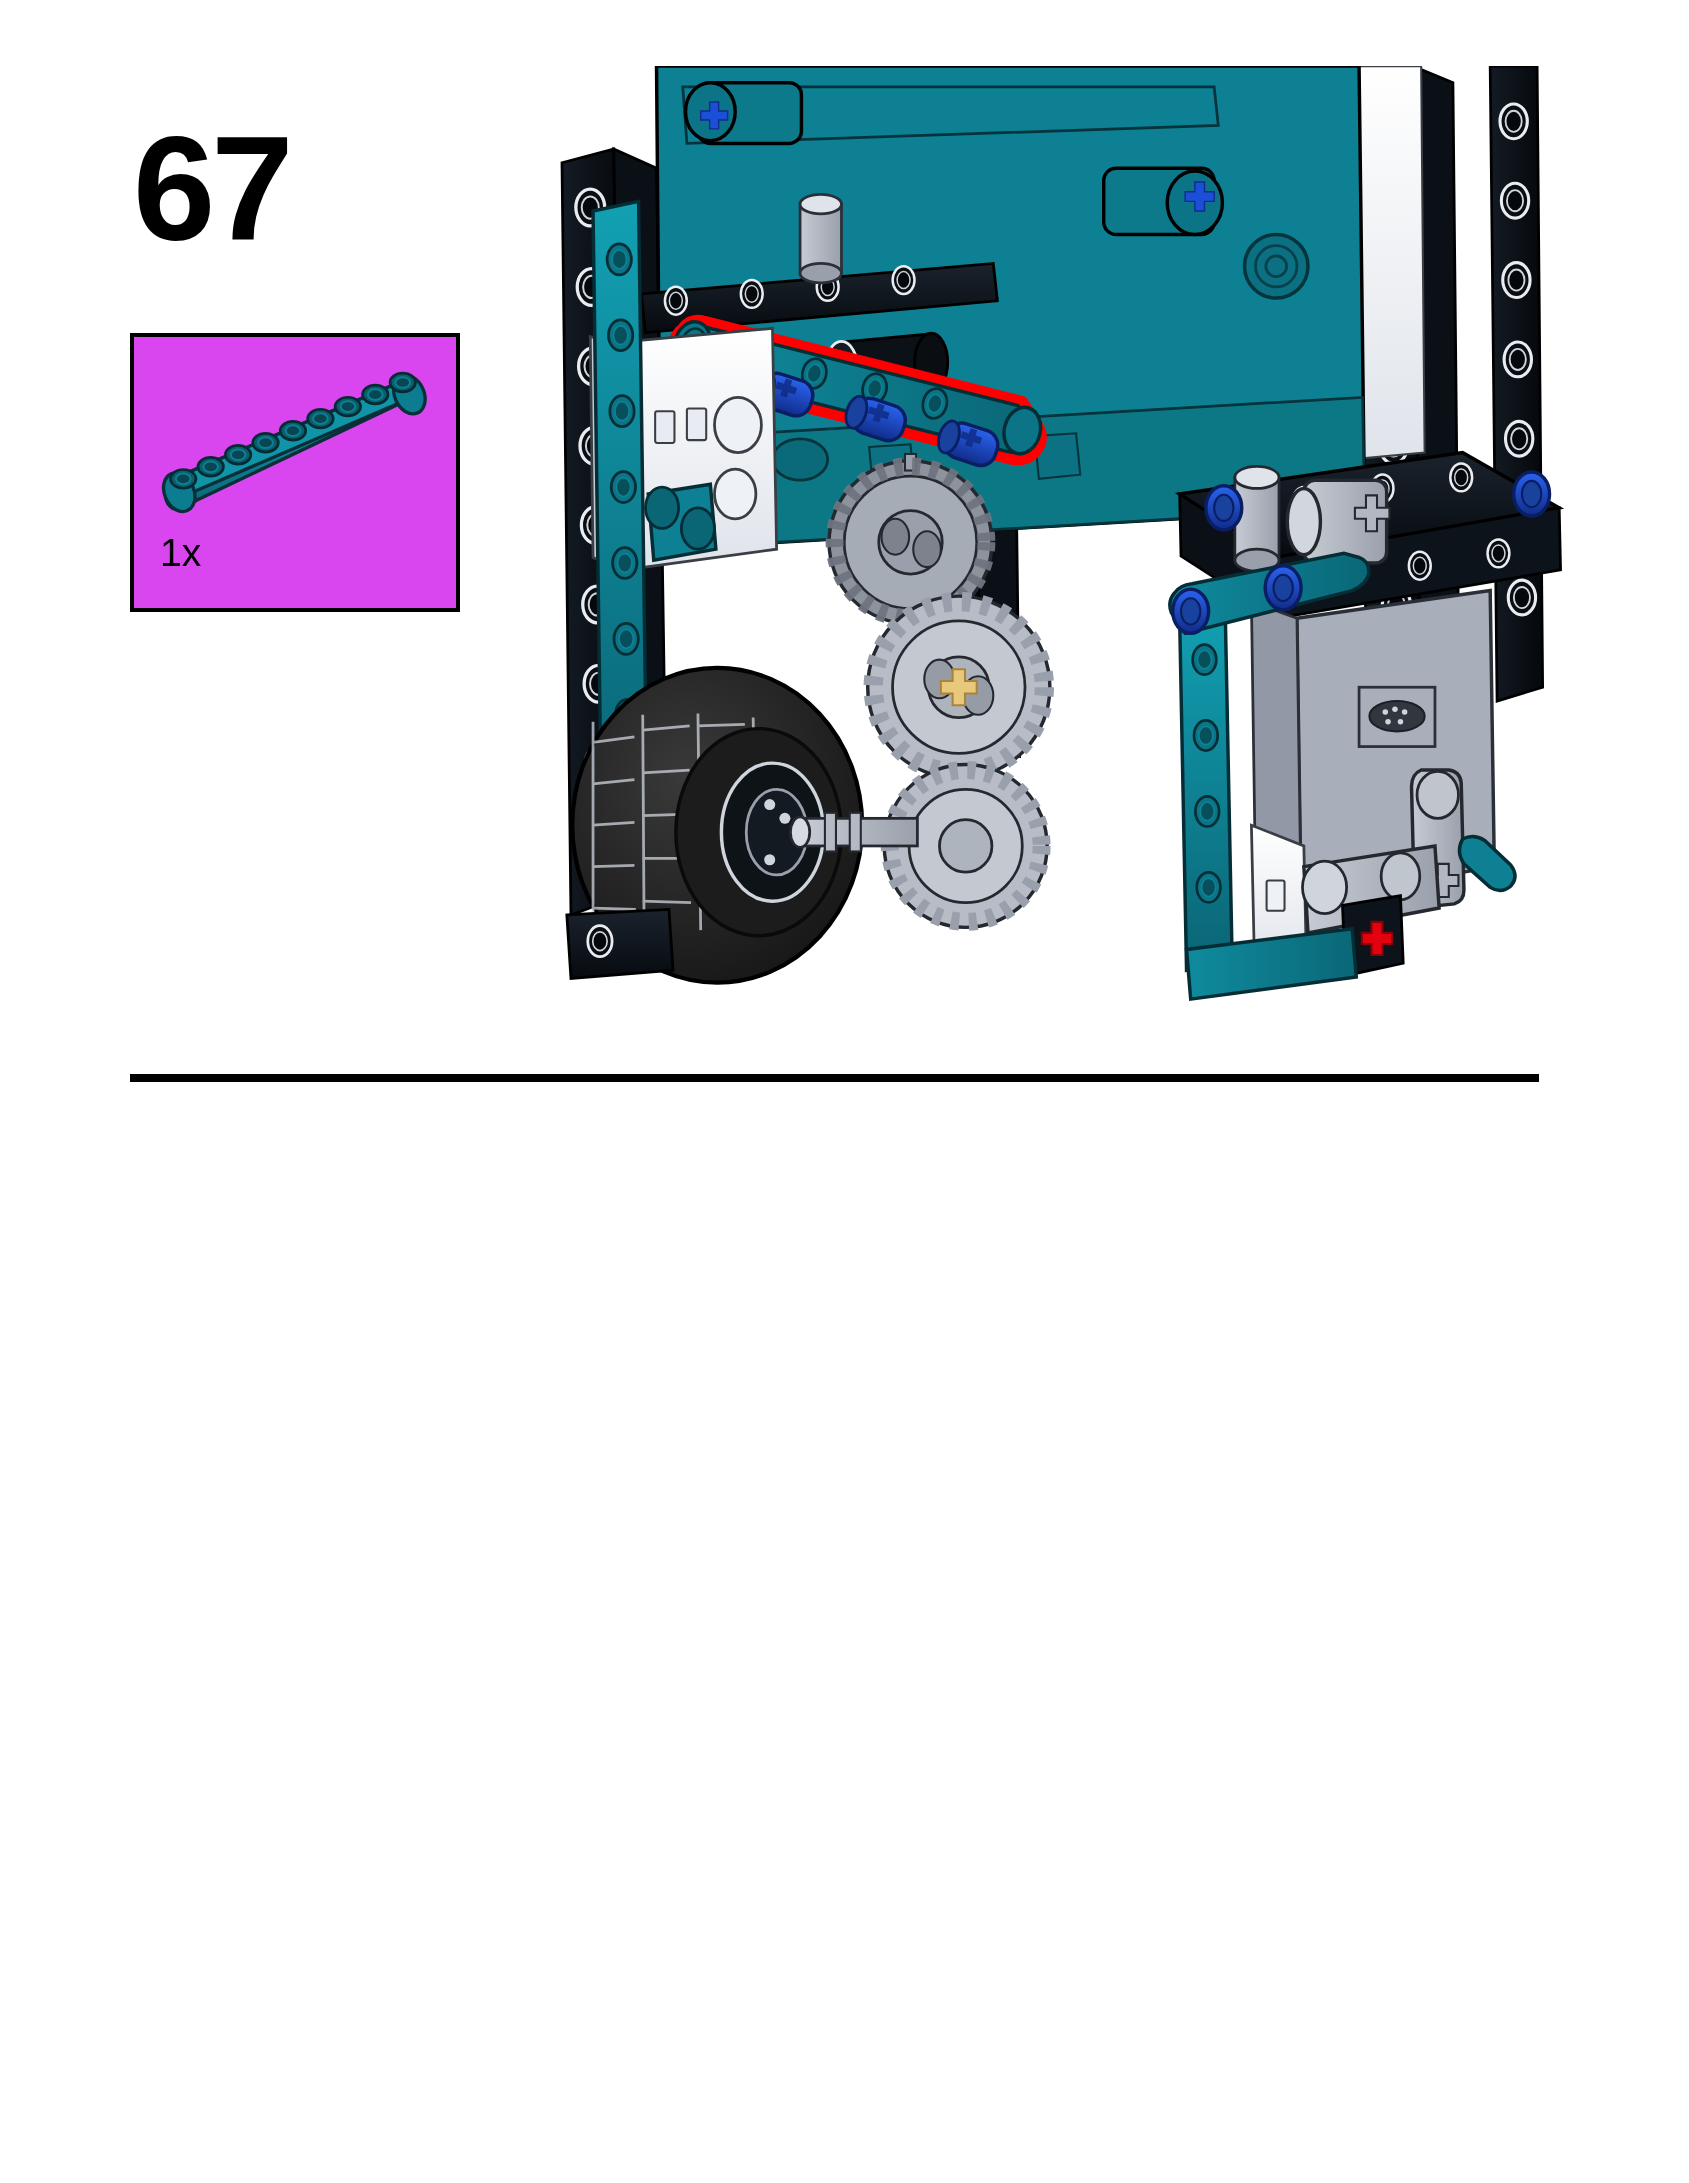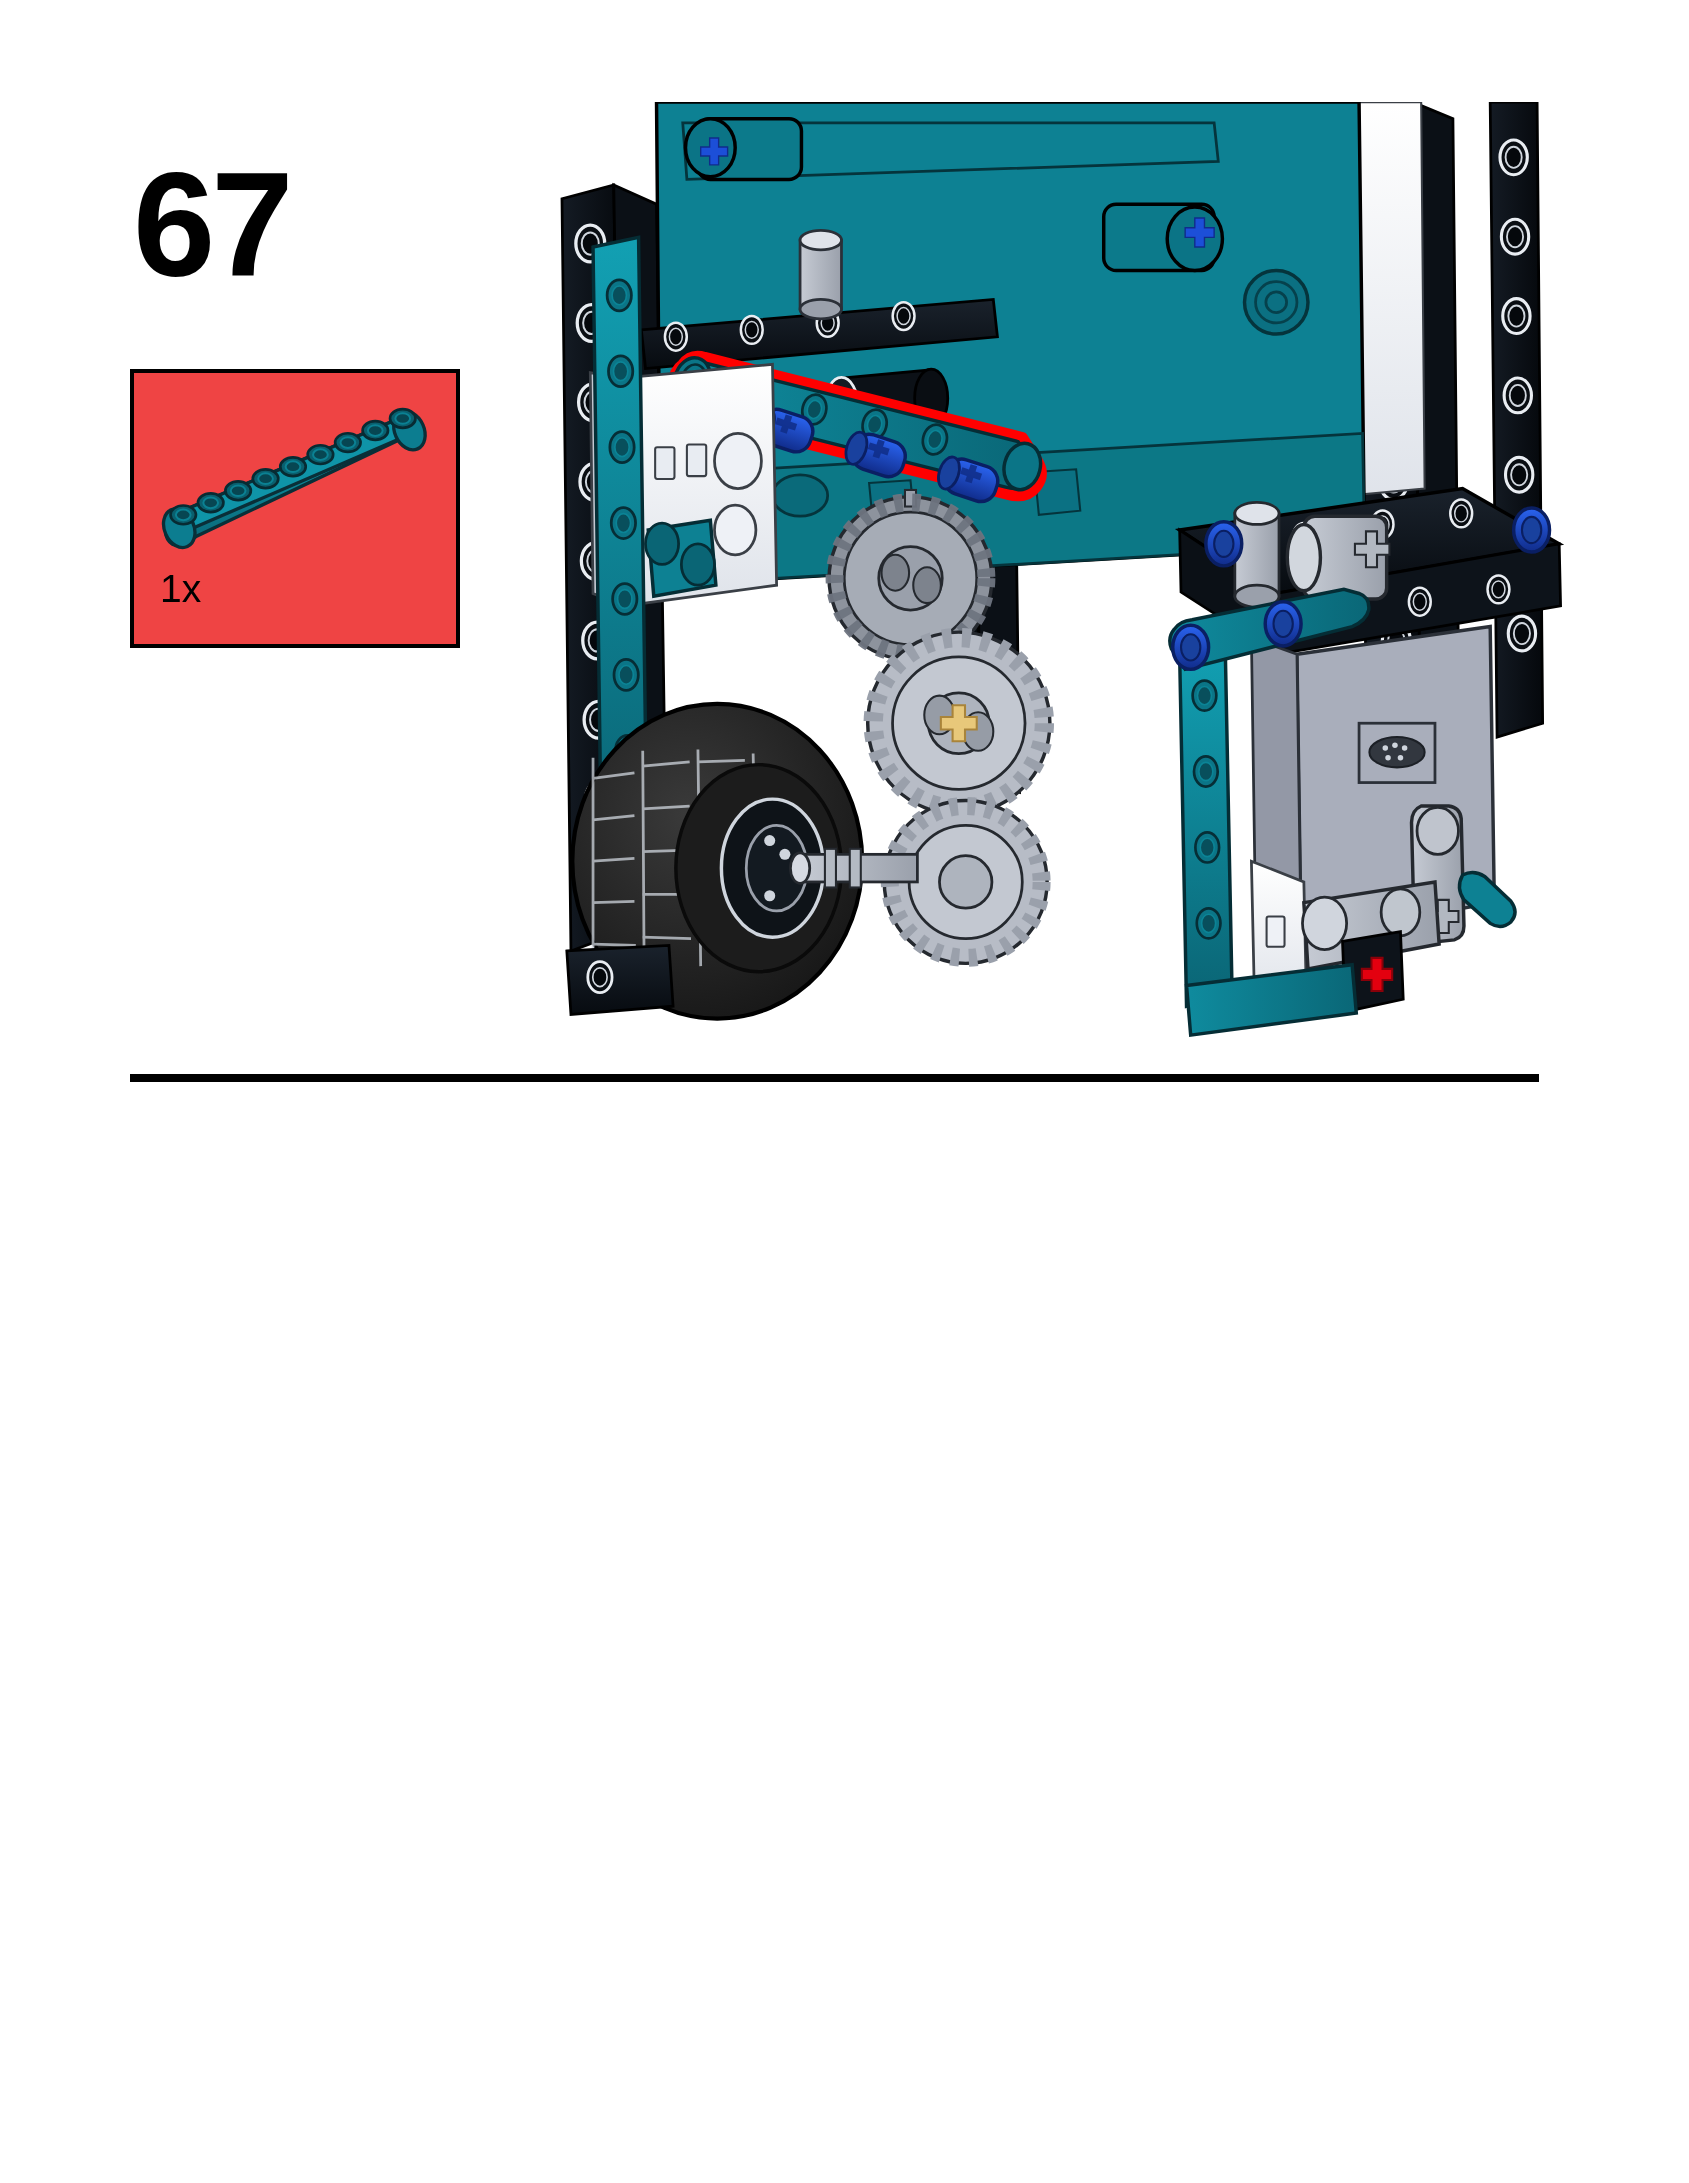--- a/index.html
+++ b/index.html
@@ -6,21 +6,21 @@
   * { margin:0; padding:0; box-sizing:border-box; }
   html,body { background:#ffffff; }
   body {
     width:1689px; height:2183px;
     position:relative; overflow:hidden;
     font-family:"Liberation Sans", sans-serif;
     background:#ffffff;
   }
 
   
-  .step-page { position:absolute; left:0; width:1689px;margin-top:36px; }
+  .step-page { position:absolute; left:0; width:1689px; }
   #step-67 { top:0;    height:1078px; }
   #step-68 { top:1085px; height:1098px; }
 
   .step-number {
     position:absolute;
     font-family:"Liberation Sans", sans-serif;
     font-weight:bold;
     color:#000000;
     line-height:0.92;
     letter-spacing:-4.1px;
@@ -31,21 +31,21 @@
   .divider {
     position:absolute;
     left:130px; top:1074px;
     width:1409px; height:7.6px;
     background:#000000;
   }
 
   
   .callout {
     position:absolute;
-    background:#ef4444;
+    background:#d946ef;
     border:4.8px solid #000000;
     padding-left:48px;
   }
   #callout-67 { left:130px; top:333px;  width:330px; height:279px; }
 
   .callout-qty {
     position:absolute;
     font-family:"Liberation Sans", sans-serif;
     font-size:39px;
     color:#000000;

